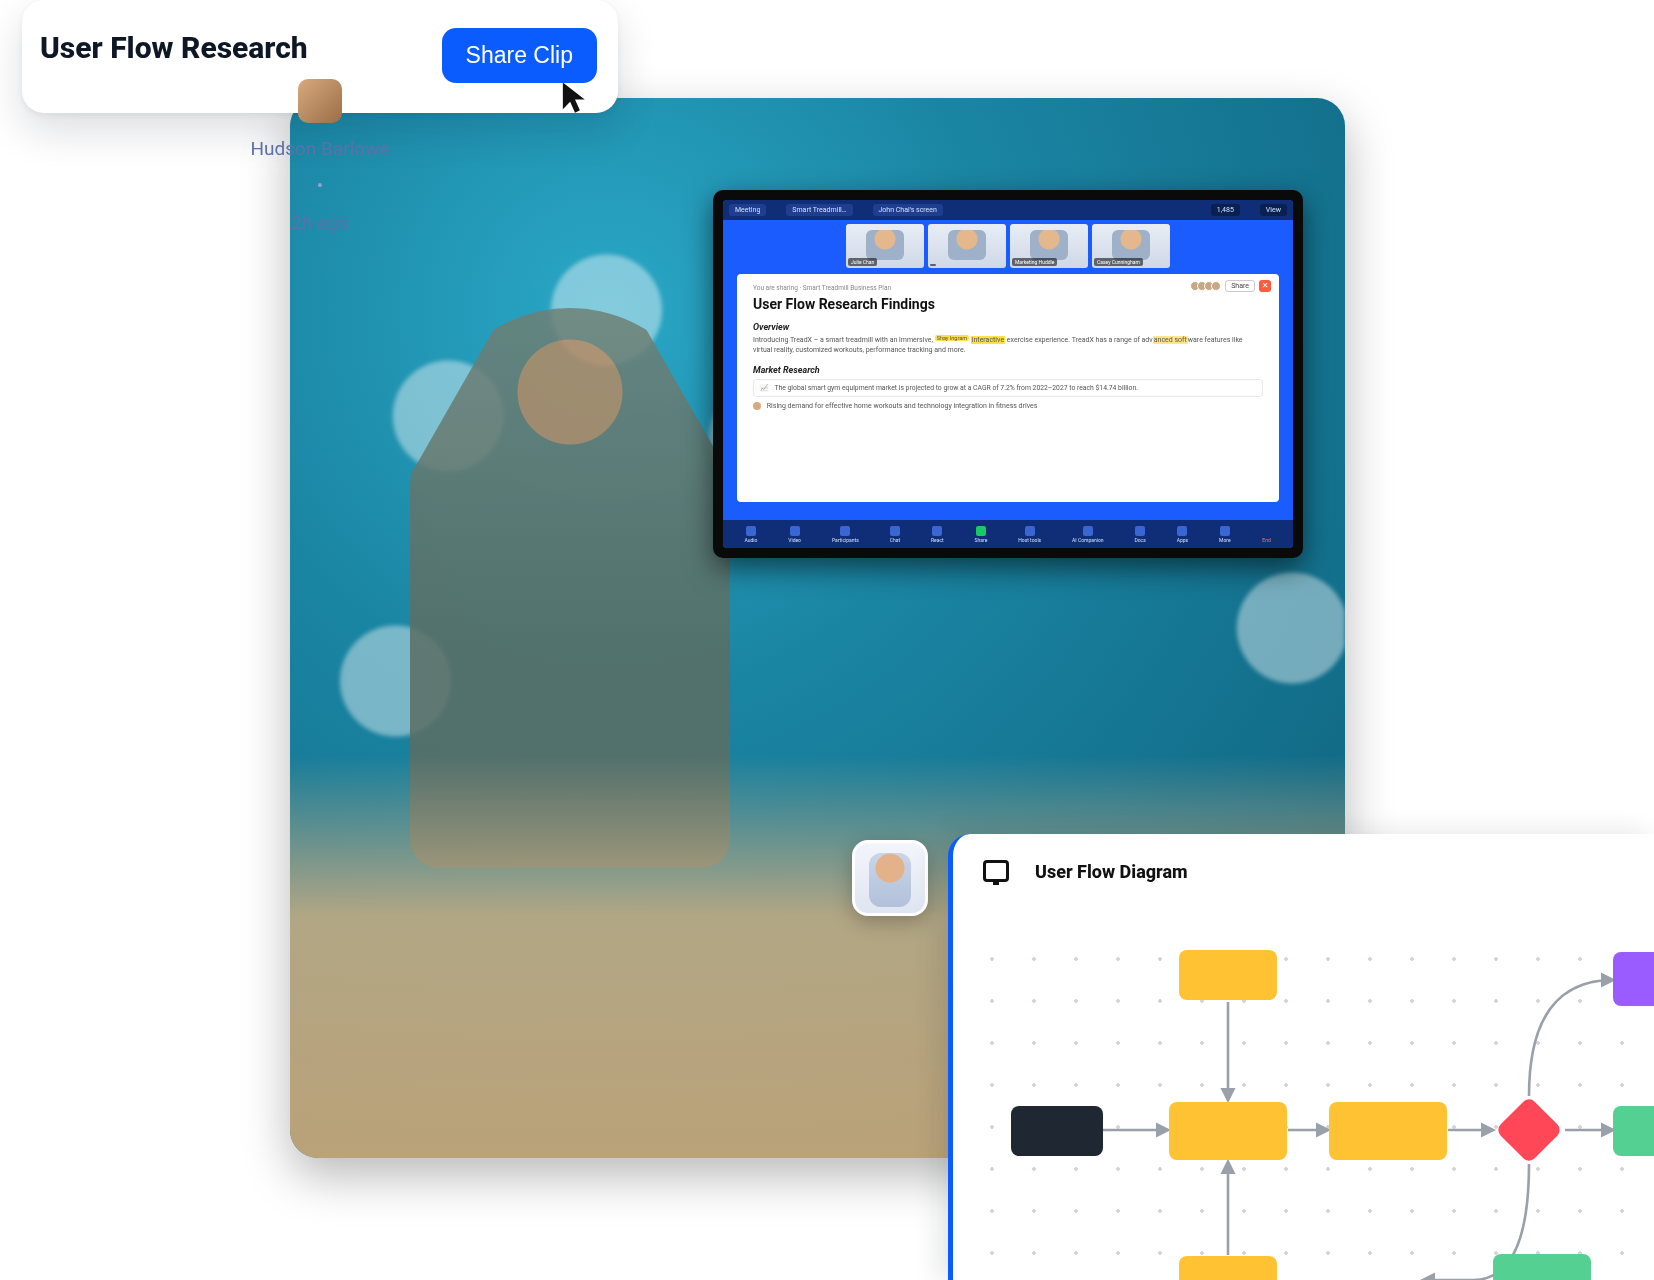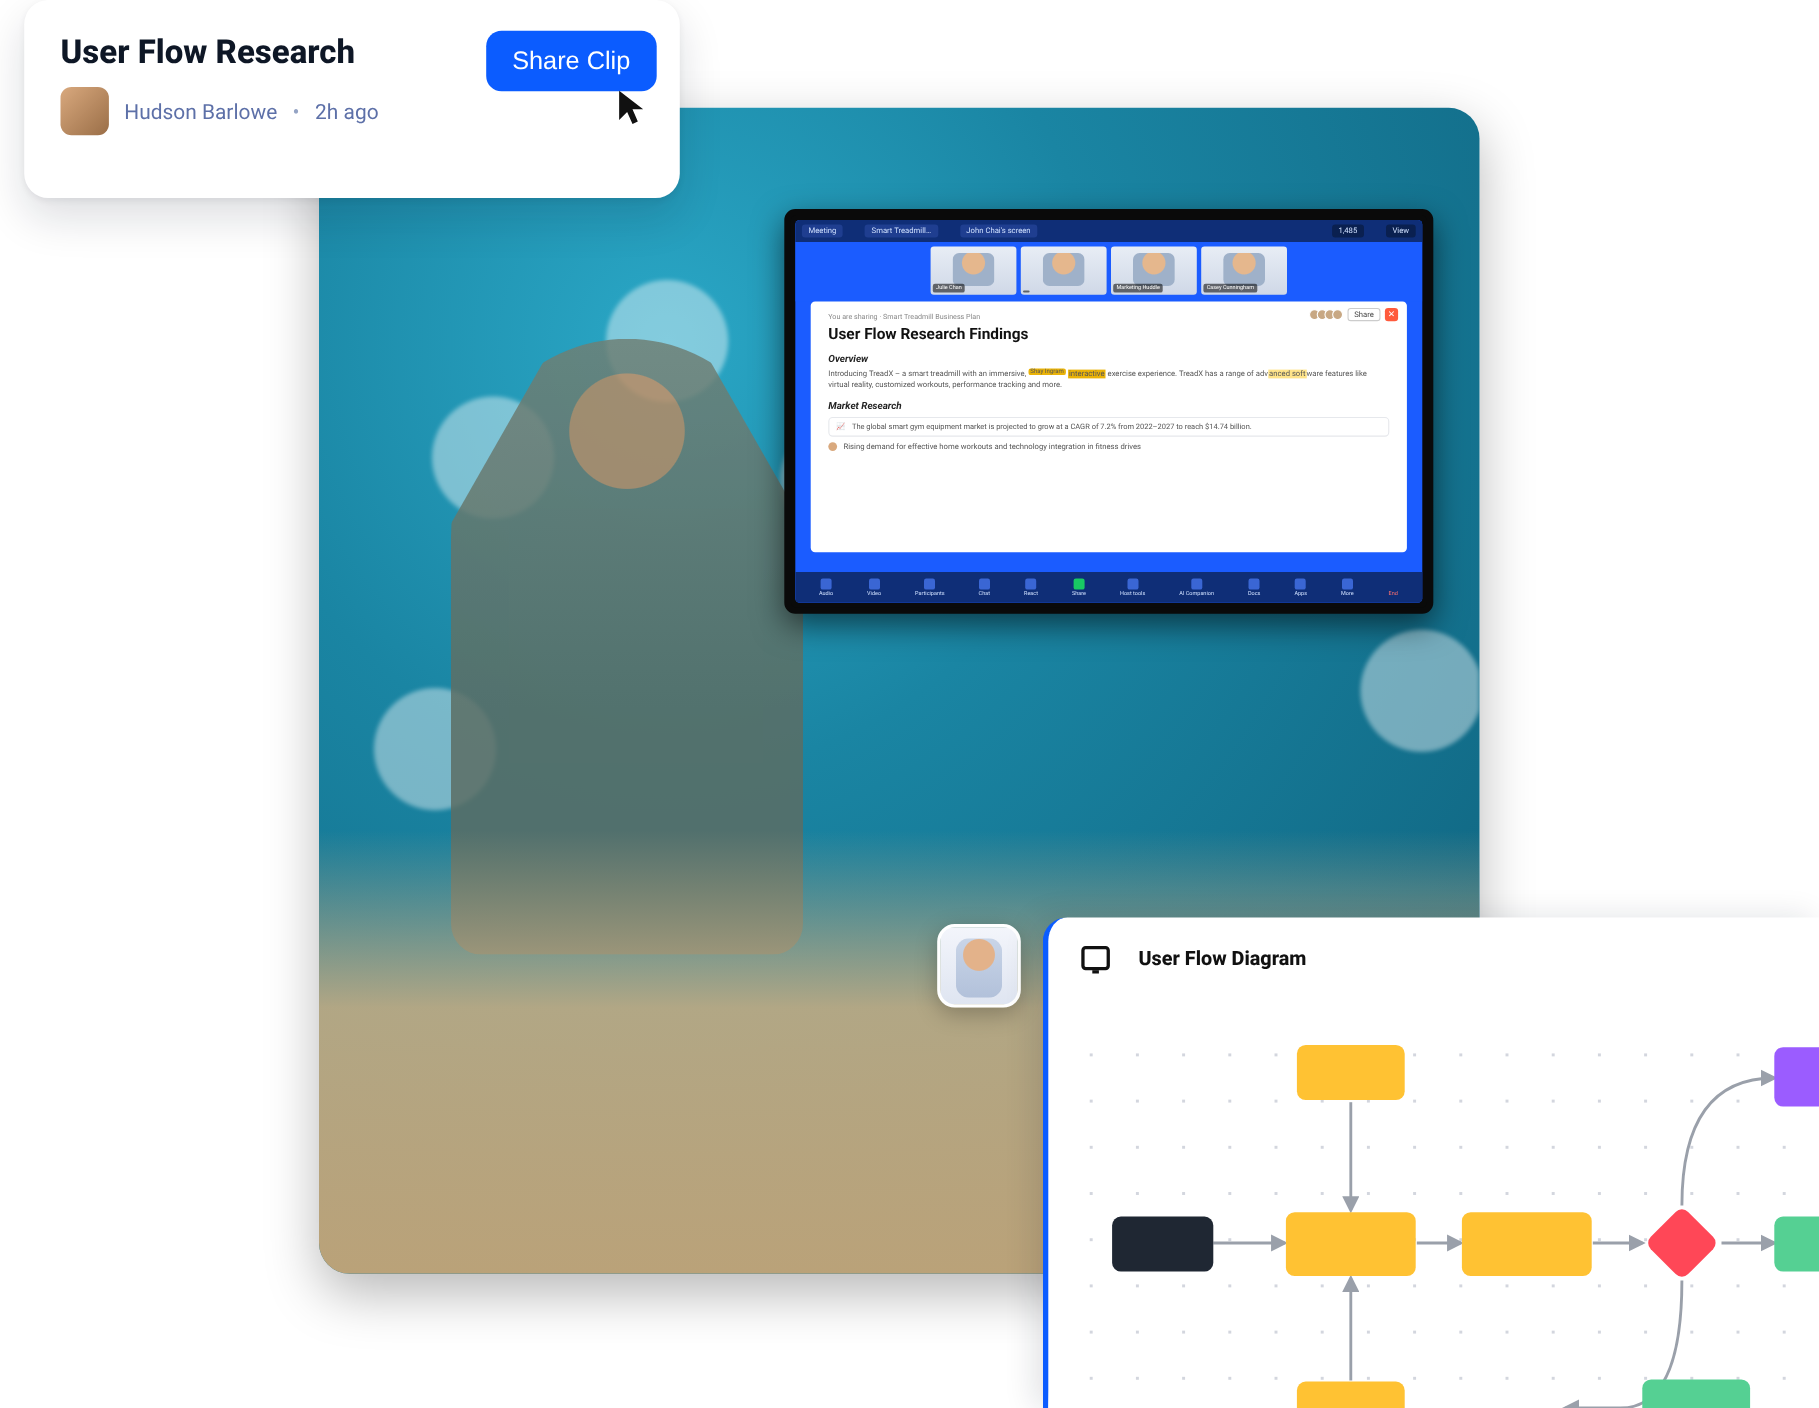--- a/index.html
+++ b/index.html
@@ -119,21 +119,21 @@
     padding: 10px 16px 6px;
     font-size: 8px; color: #333;
     overflow: hidden;
     position: relative;
   }
   .tv-doc .crumb { font-size: 6.5px; color: #888; margin-bottom: 4px; }
   .tv-doc h1 { font-size: 14px; font-weight: 700; color: #111; margin: 2px 0 8px; }
   .tv-doc h2 { font-size: 9px; font-weight: 700; color: #222; margin: 10px 0 3px; font-style: italic; }
   .tv-doc p  { font-size: 7px; line-height: 1.45; color: #555; margin-bottom: 4px; }
   .tv-doc .hl-y { background: #ffe48a; padding: 0 1px; }
-  .tv-doc .hl-p { background: #eab308; padding: 0 1px; }
+  .tv-doc .hl-p { background: #fde047; padding: 0 1px; }
   .tv-doc .card {
     border: 1px solid #e6e8ec; border-radius: 4px;
     padding: 4px 6px; margin: 4px 0;
     font-size: 6.8px; color: #555;
     display: flex; gap: 6px;
   }
   .tv-doc .corner {
     position: absolute; right: 8px; top: 6px;
     display: flex; gap: 4px; align-items: center;
   }
@@ -174,33 +174,33 @@
     position: absolute; inset: 10px 14px 6px;
     background: radial-gradient(circle at 50% 28%, #e3b28a 0 14px, transparent 15px),
                 linear-gradient(180deg,#c9d5e8 0%, #b2c1da 100%);
     border-radius: 12px;
   }
 
   
   .clip-card {
     position: absolute;
     left: 22px; top: 0;
-    width: 596px; height: 180px;
+    width: 596px; height: 113px;
     background: #fff;
     border-radius: 22px;
     box-shadow: 0 18px 40px rgba(17,24,39,.14), 0 2px 6px rgba(17,24,39,.06);
-    padding: 30px 33px 0;
+    padding: 30px 18px 0;
   }
   .clip-card h3 {
     font-size: 30px; font-weight: 800; color: #0e1726;
   }
   .clip-meta {
     display: flex; align-items: center; gap: 14px;
     margin-top: 14px;
-    color: #5d70a8; font-size: 19px;
+    color: #5d70a8; font-size: 19px; flex-direction: column;
   }
   .clip-meta .avatar {
     width: 44px; height: 44px; border-radius: 10px;
     background: linear-gradient(135deg,#d9a97e,#9a6e47);
   }
   .clip-meta .dot { color: #94a3c4; }
   .share-btn {
     position: absolute; right: 21px; top: 28px;
     background: #0b5cff;
     color: #fff;

